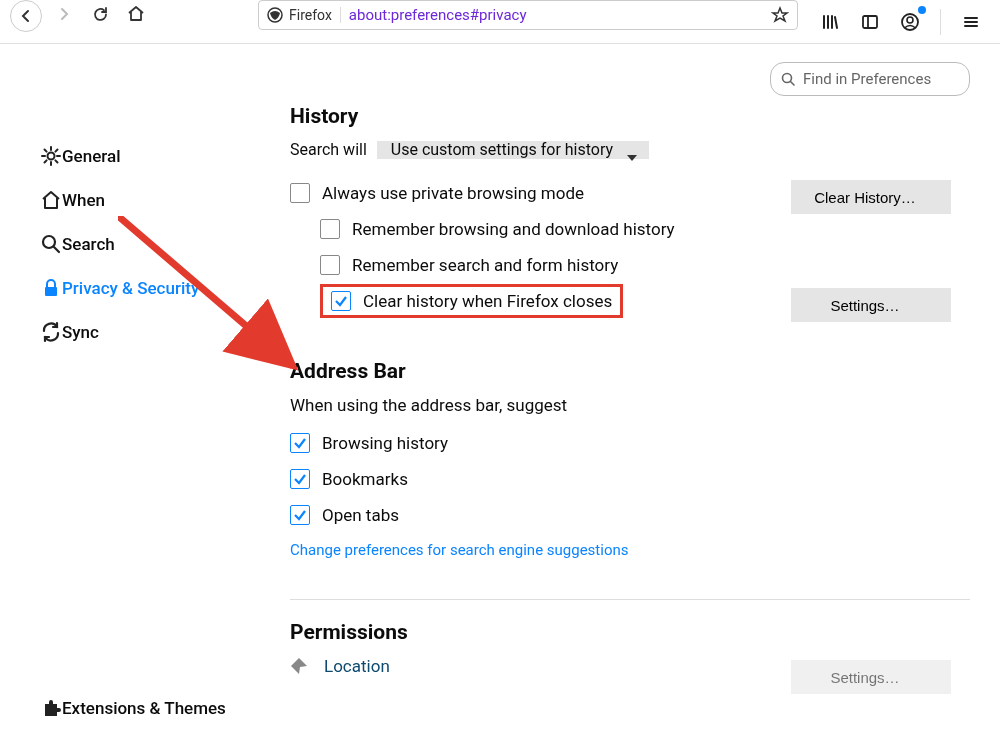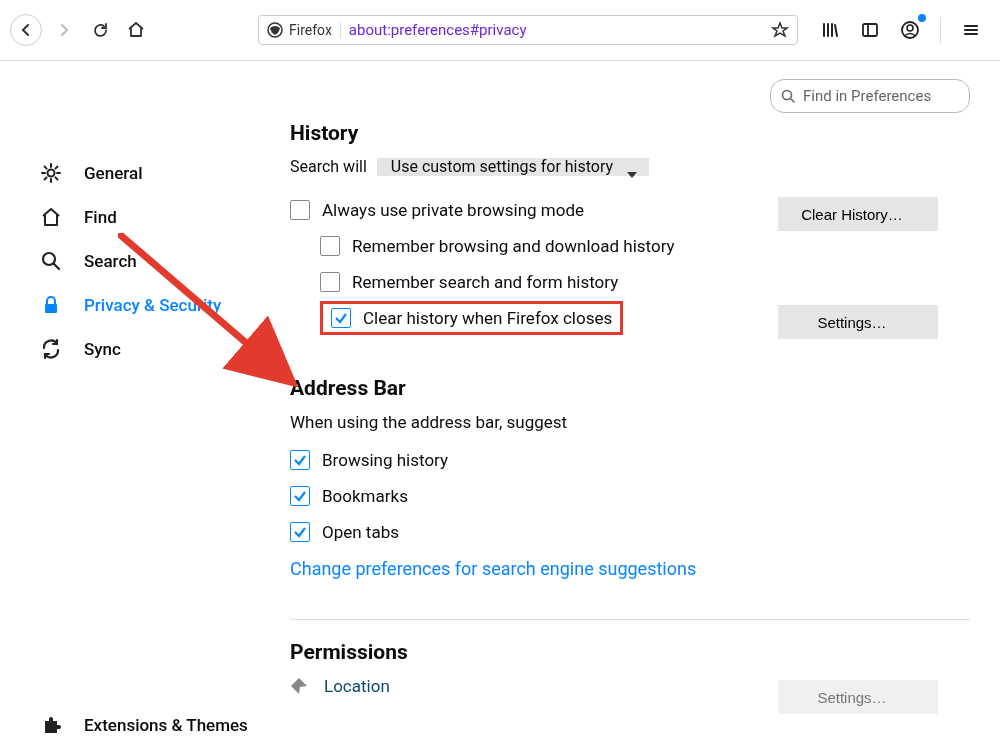--- a/index.html
+++ b/index.html
@@ -1,34 +1,34 @@
 <!DOCTYPE html>
 <html><head>
 <meta charset="utf-8">
 <style>
   * { box-sizing: border-box; margin: 0; padding: 0; }
   body { font-family: -apple-system, BlinkMacSystemFont, "Segoe UI", Roboto, sans-serif; font-size: 15px; color: #0c0c0d; background: #fff; width: 1000px; height: 750px; overflow: hidden; }
   
   
-  .toolbar { display: flex; align-items: center; height: 61px; padding: 0 10px; border-bottom: 1px solid #e0e0e0; gap: 8px; }
+  .toolbar { display: flex; height: 44px; padding: 0 10px; border-bottom: 1px solid #e0e0e0; gap: 8px; }
   .tb-icon { width: 28px; height: 28px; display: flex; align-items: center; justify-content: center; border-radius: 4px; color: #333; }
   .tb-icon.disabled { color: #bbb; }
   .tb-icon.circle { width: 32px; height: 32px; border: 1px solid #ccc; border-radius: 50%; }
   .urlbar { flex: 0 0 540px; margin-left: 100px; display: flex; align-items: center; height: 30px; border: 1px solid #ccc; border-radius: 4px; padding: 0 8px; gap: 8px; background: #fff; }
   .url-identity { display: flex; align-items: center; gap: 6px; font-size: 14px; color: #333; padding-right: 8px; border-right: 1px solid #ddd; }
   .url-text { flex: 1; font-size: 15px; color: #6d28d9; outline: none; border: none; }
   .tb-right { margin-left: auto; display: flex; align-items: center; gap: 12px; padding-right: 5px; }
   .tb-sep { width: 1px; height: 26px; background: #ddd; margin: 0 4px; }
   .notif-dot { position: relative; }
   .notif-dot::after { content:''; position:absolute; top:-2px; right:-2px; width:8px; height:8px; background:#0a84ff; border-radius:50%; }
   
   
   .page { display: flex; height: calc(750px - 44px); position: relative; }
   .sidebar { width: 260px; padding: 90px 0 0 40px; display: flex; flex-direction: column; }
-  .sidebar-item { display: flex; align-items: center; gap: 22px; height: 44px; font-size: 17px; cursor: pointer; font-weight: 500; }
+  .sidebar-item { display: flex; align-items: center; gap: 0; height: 44px; font-size: 17px; cursor: pointer; font-weight: 500; }
   .sidebar-item.active { color: #0a84ff; }
   .sidebar-item .sicon { width: 22px; display:flex; align-items:center; justify-content:center; }
   .sidebar-bottom { margin-top: auto; padding-bottom: 20px; }
   
   .content { flex: 1; padding: 60px 30px 0 30px; position: relative; }
   .search-prefs { position: absolute; top: 18px; right: 30px; width: 200px; height: 34px; border: 1px solid #bbb; border-radius: 14px; display:flex; align-items:center; padding:0 10px; gap:8px; color:#666; font-size:15px; }
   
   h2 { font-size: 21px; font-weight: 700; margin-bottom: 12px; }
   .section { margin-bottom: 40px; }
   .row { display:flex; align-items:center; margin-bottom: 6px; }
@@ -37,25 +37,25 @@
   .select::after { content:''; position:absolute; right:12px; top:14px; border-left:5px solid transparent; border-right:5px solid transparent; border-top:6px solid #333; }
   
   .checkbox-row { display:flex; align-items:center; gap:12px; height:36px; font-size:17px; }
   .checkbox-row.indent { margin-left: 30px; }
   .cbox { width:20px; height:20px; border:1.5px solid #888; border-radius:2px; display:flex; align-items:center; justify-content:center; flex-shrink:0; }
   .cbox.checked { border-color:#0a84ff; }
   .cbox.checked svg { display:block; }
   .cbox svg { display:none; }
   
   .btn { background:#e5e5e5; border:none; height:34px; padding:0 20px; font-size:15px; cursor:pointer; min-width:160px; text-align:center; }
-  .btn-right { position:absolute; right:32px;padding-left:8px; }
+  .btn-right { position:absolute; right:19px;padding-left:8px; }
   
   .highlight-box { border:3px solid #e23b2e; padding:4px 8px; display:inline-flex; align-items:center; }
   
-  .link { color:#0a84ff; font-size:18px; cursor:pointer; margin-top:8px; display:inline-block; }
+  .link { color:#0a84ff; font-size:15px; cursor:pointer; margin-top:8px; display:inline-block; }
   
   hr.div { border:none; border-top:1px solid #ddd; margin:30px 0 20px 0; }
   
   
   .arrow { position:absolute; left:118px; top:172px; width:200px; height:165px; pointer-events:none; z-index:5; }
   
   .perm-row { display:flex; align-items:center; gap:16px; font-size:17px; margin-top:8px; color:#0c4a6e; }
 </style>
 </head>
 <body>
@@ -144,21 +144,21 @@
           </svg>
         </span>
       <span>General</span>
     </div>
     <div class="sidebar-item">
       <span class="sicon">
           <svg width="22" height="22" viewBox="0 0 22 22">
             <path d="M3 10 L11 3 L19 10 M5 9 V19 H17 V9" stroke="#222" stroke-width="2" fill="none" stroke-linejoin="round"></path>
           </svg>
         </span>
-      <span>Find</span>
+      <span>When</span>
     </div>
     <div class="sidebar-item">
       <span class="sicon">
           <svg width="22" height="22" viewBox="0 0 22 22">
             <circle cx="9" cy="9" r="6" fill="none" stroke="#222" stroke-width="2.2"></circle>
             <line x1="14" y1="14" x2="19" y2="19" stroke="#222" stroke-width="2.2" stroke-linecap="round"></line>
           </svg>
         </span>
       <span>Search</span>
     </div>

